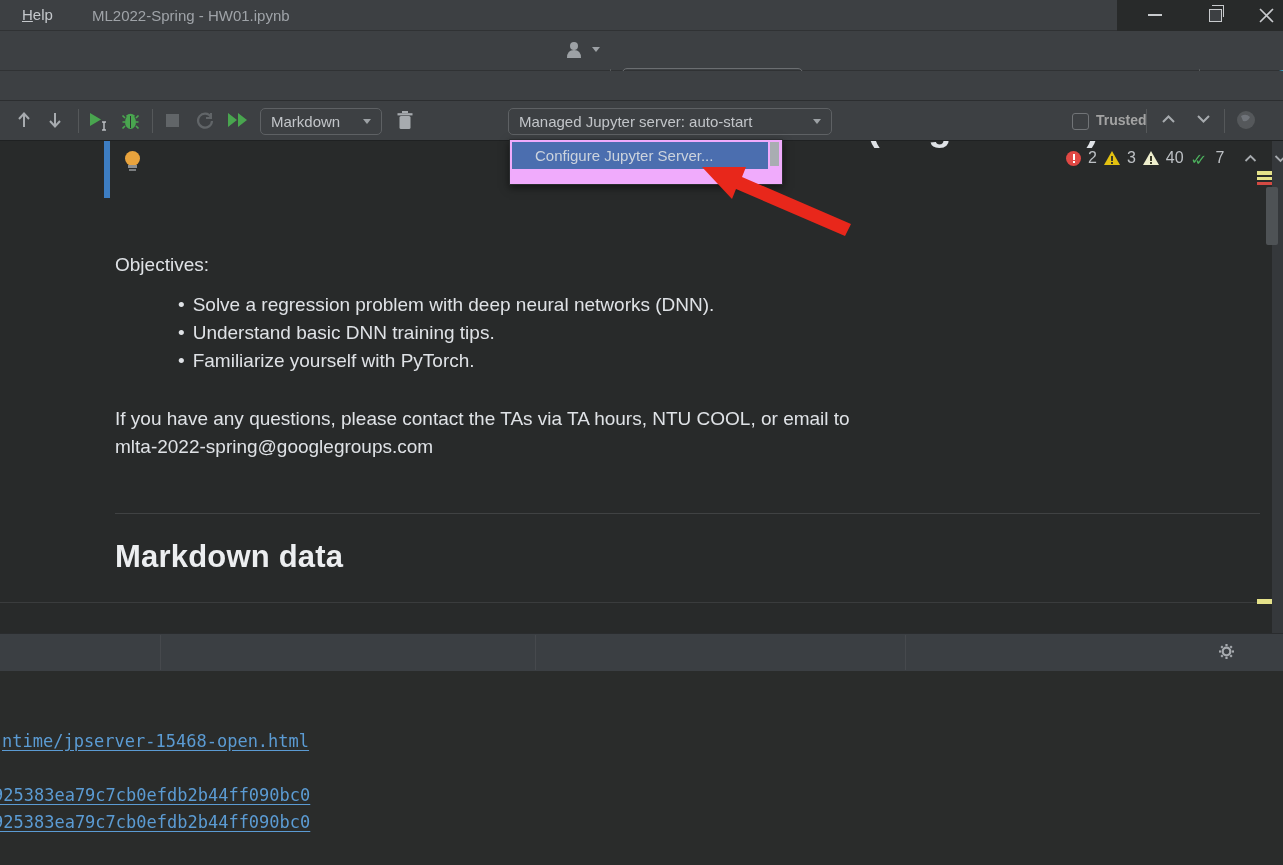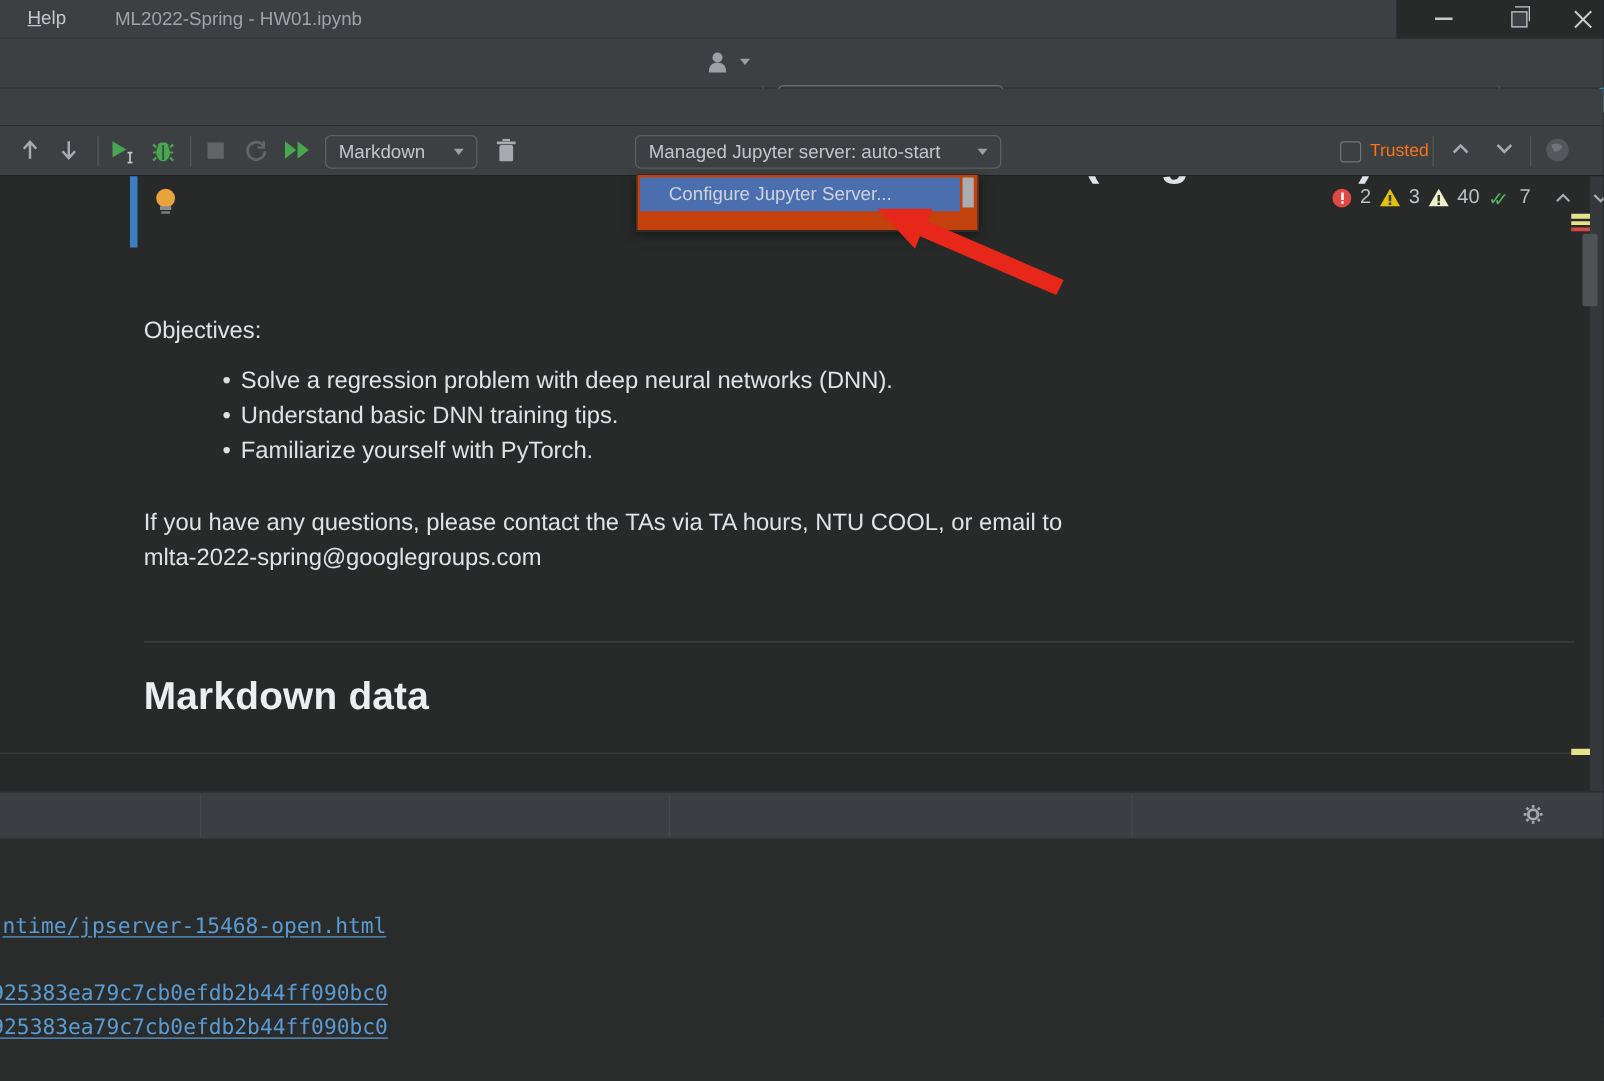--- a/index.html
+++ b/index.html
@@ -67,21 +67,21 @@
 
   .md{font-size:19px;color:#dfe2e6;}
   .bullet-row{display:flex;gap:8px;}
   .hr{height:1px;background:#404243;}
   .download{font-size:31px;font-weight:bold;color:#eceef0;letter-spacing:0.2px;}
 
   .scrollstrip{left:1272px;top:0;width:11px;height:492px;background:#35383b;}
   .mark{left:1257px;width:15px;}
   .thumb{left:1266px;top:46px;width:12px;height:58px;background:#4e5255;border-radius:2px;}
 
-  .popup{left:509px;top:139px;width:274px;height:46px;background:#c2410c;border:1px solid #2b2d2f;
+  .popup{left:509px;top:139px;width:274px;height:46px;background:#f0abfc;border:1px solid #2b2d2f;
     box-shadow:0 3px 8px rgba(0,0,0,.5);z-index:50;box-sizing:border-box;}
   .popup-item{position:absolute;left:2px;top:2px;width:256px;height:27px;background:#4b6eaf;color:#ccd3dd;
     font-size:15px;display:flex;align-items:center;padding-left:23px;box-sizing:border-box;}
   .popup-thumb{position:absolute;left:260px;top:2px;width:9px;height:24px;background:#a9adb2;}
 
   .arrow-svg{left:690px;top:155px;z-index:60;}
 
   .ph-sep{top:634px;width:1px;height:35px;background:#46494d;}
 
   .con-line{position:absolute;font-family:"DejaVu Sans Mono","Liberation Mono",monospace;font-size:17px;white-space:pre;}
@@ -264,28 +264,28 @@
       <span class="caret" style="margin-left:auto;"></span>
     </div>
     <div class="abs icon" style="left:397px;top:10px;">
       <svg width="16" height="19">
           <rect x="2.5" y="5" width="11" height="13" rx="1.5" fill="#a7abaf"></rect>
           <rect x="0.5" y="2.2" width="15" height="2.2" fill="#a7abaf"></rect>
           <rect x="5" y="0" width="6" height="2" fill="#a7abaf"></rect>
         </svg>
     </div>
 
-    <div class="abs combo" style="left:508px;top:7px;width:293px;">
+    <div class="abs combo" style="left:508px;top:7px;width:324px;">
       <span class="lbl">Managed Jupyter server: auto-start</span>
       <span class="caret" style="margin-left:auto;"></span>
     </div>
 
 
     <div class="abs checkbox" style="left:1072px;top:12px;"></div>
-    <div class="abs" style="left:1096px;top:11px;font-size:14px;color:#f97316;">Trusted</div>
+    <div class="abs" style="left:1096px;top:11px;font-size:14px;color:#a3a3a3;font-weight:bold;">Trusted</div>
     <div class="abs vsep" style="left:1146px;top:8px;height:24px;"></div>
     <div class="abs icon" style="left:1161px;top:13px;">
       <svg width="15" height="10">
           <path d="M2 8 L7.5 2.5 L13 8" stroke="#a7abaf" stroke-width="2" fill="none"></path>
         </svg>
     </div>
     <div class="abs icon" style="left:1196px;top:13px;">
       <svg width="15" height="10">
           <path d="M2 2 L7.5 7.5 L13 2" stroke="#a7abaf" stroke-width="2" fill="none"></path>
         </svg>

